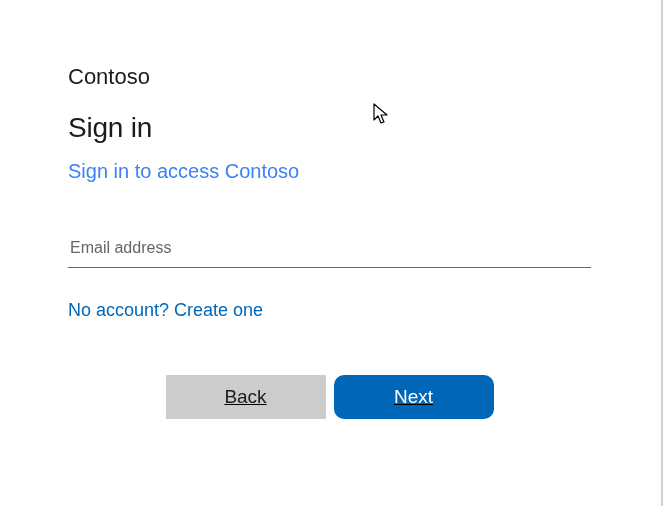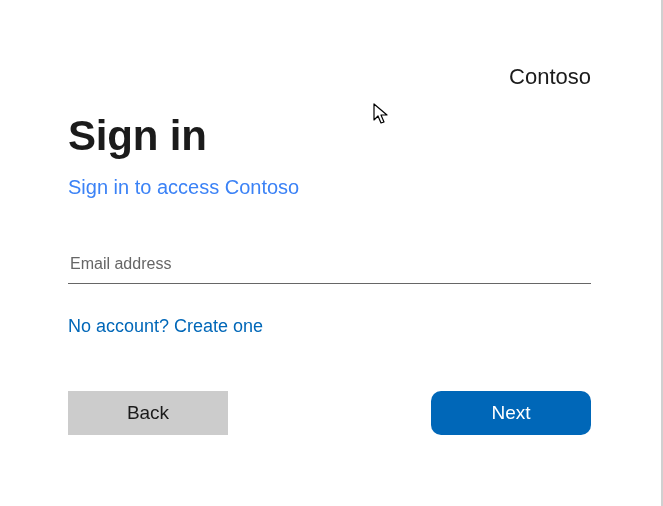--- a/index.html
+++ b/index.html
@@ -19,25 +19,24 @@
       height: 100%;
       padding: 64px 70px 40px 68px;
       border-right: 2px solid #d0d0d0;
       position: relative;
     }
     .brand {
       font-size: 22px;
       font-weight: 400;
       color: #1b1b1b;
       margin-bottom: 22px;
-      text-align: right;
     }
     .title {
-      font-size: 42px;
-      font-weight: 700;
+      font-size: 28px;
+      font-weight: 400;
       color: #1b1b1b;
       margin-bottom: 16px;
       letter-spacing: -0.2px;
     }
     .subtitle {
       font-size: 20px;
       font-weight: 400;
       color: #3b82f6;
       margin-bottom: 50px;
     }
@@ -58,23 +57,24 @@
     .create-link {
       display: inline-block;
       margin-top: 32px;
       font-size: 18px;
       color: #0067b8;
       text-decoration: none;
       cursor: pointer;
     }
     .button-row {
       display: flex;
-      justify-content: space-between;
+      justify-content: center;
       gap: 8px;
       margin-top: 54px;
+      text-decoration: underline;
     }
     .btn {
       min-width: 160px;
       height: 44px;
       border: none;
       font-size: 19px;
       font-family: inherit;
       cursor: pointer;
       display: inline-flex;
       align-items: center;

